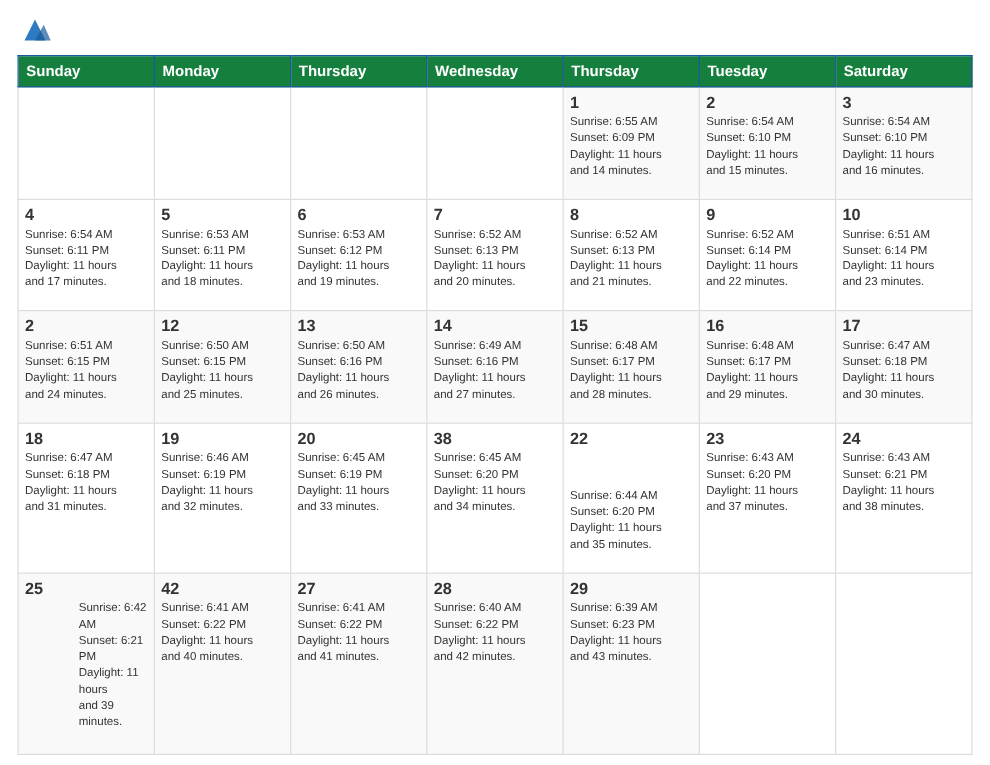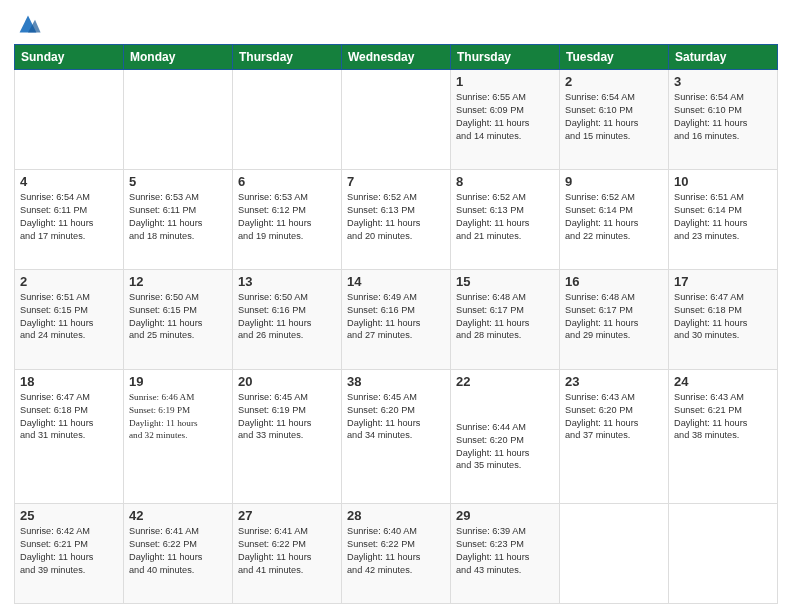--- a/index.html
+++ b/index.html
@@ -270,21 +270,21 @@
         <tr>
           <td>
             <span class="day-number">18</span>
             <div class="day-info" style="white-space: pre-line;">Sunrise: 6:47 AM
 Sunset: 6:18 PM
 Daylight: 11 hours
 and 31 minutes.</div>
           </td>
           <td>
             <span class="day-number">19</span>
-            <div class="day-info" style="white-space: pre-line; font-family: Liberation Serif, serif;">Sunrise: 6:46 AM
+            <div class="day-info" style="white-space: pre-line;">Sunrise: 6:46 AM
 Sunset: 6:19 PM
 Daylight: 11 hours
 and 32 minutes.</div>
           </td>
           <td>
             <span class="day-number">20</span>
             <div class="day-info" style="white-space: pre-line;">Sunrise: 6:45 AM
 Sunset: 6:19 PM
 Daylight: 11 hours
 and 33 minutes.</div>
@@ -314,21 +314,21 @@
             <span class="day-number">24</span>
             <div class="day-info" style="white-space: pre-line;">Sunrise: 6:43 AM
 Sunset: 6:21 PM
 Daylight: 11 hours
 and 38 minutes.</div>
           </td>
         </tr>
         <tr>
           <td>
             <span class="day-number">25</span>
-            <div class="day-info" style="white-space: pre-line;">Sunrise: 6:42 AM
+            <div class="day-info" style="white-space: pre-line; margin-left: 43px;">Sunrise: 6:42 AM
 Sunset: 6:21 PM
 Daylight: 11 hours
 and 39 minutes.</div>
           </td>
           <td>
             <span class="day-number">42</span>
             <div class="day-info" style="white-space: pre-line;">Sunrise: 6:41 AM
 Sunset: 6:22 PM
 Daylight: 11 hours
 and 40 minutes.</div>

